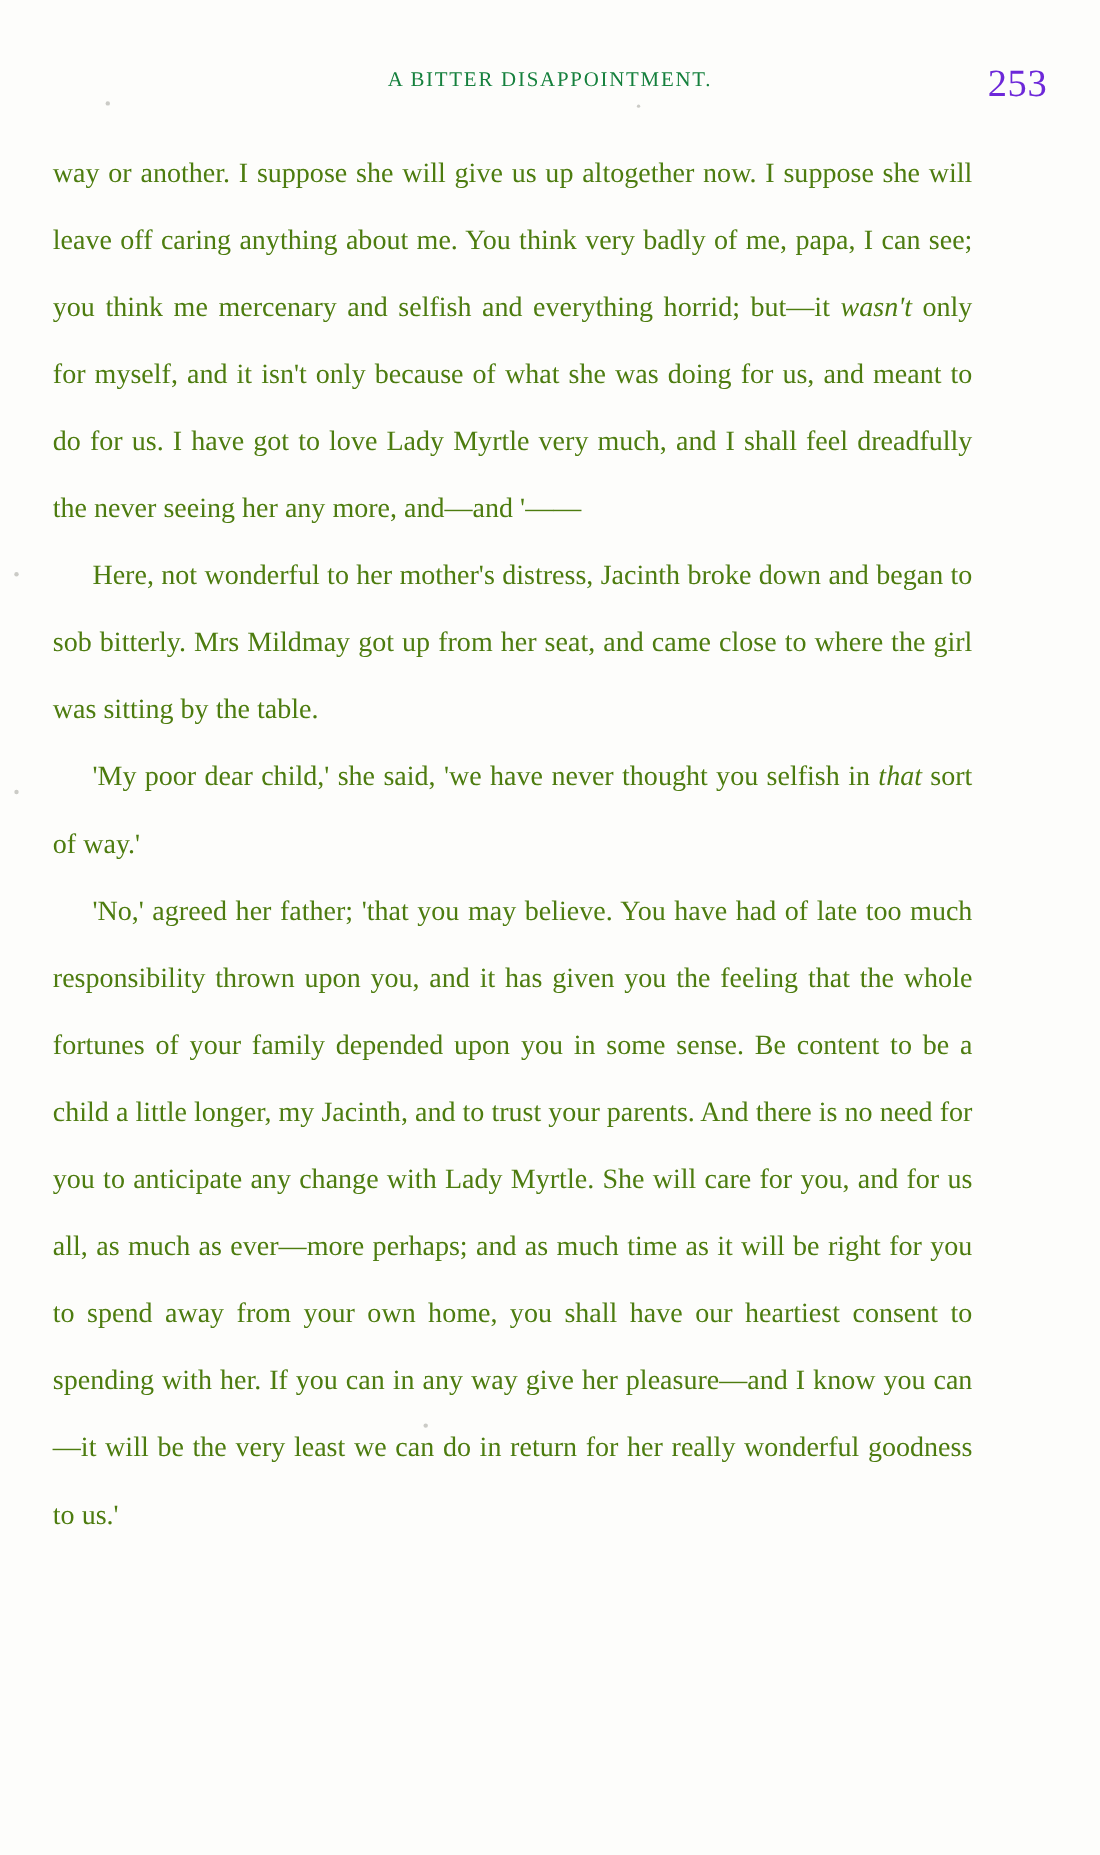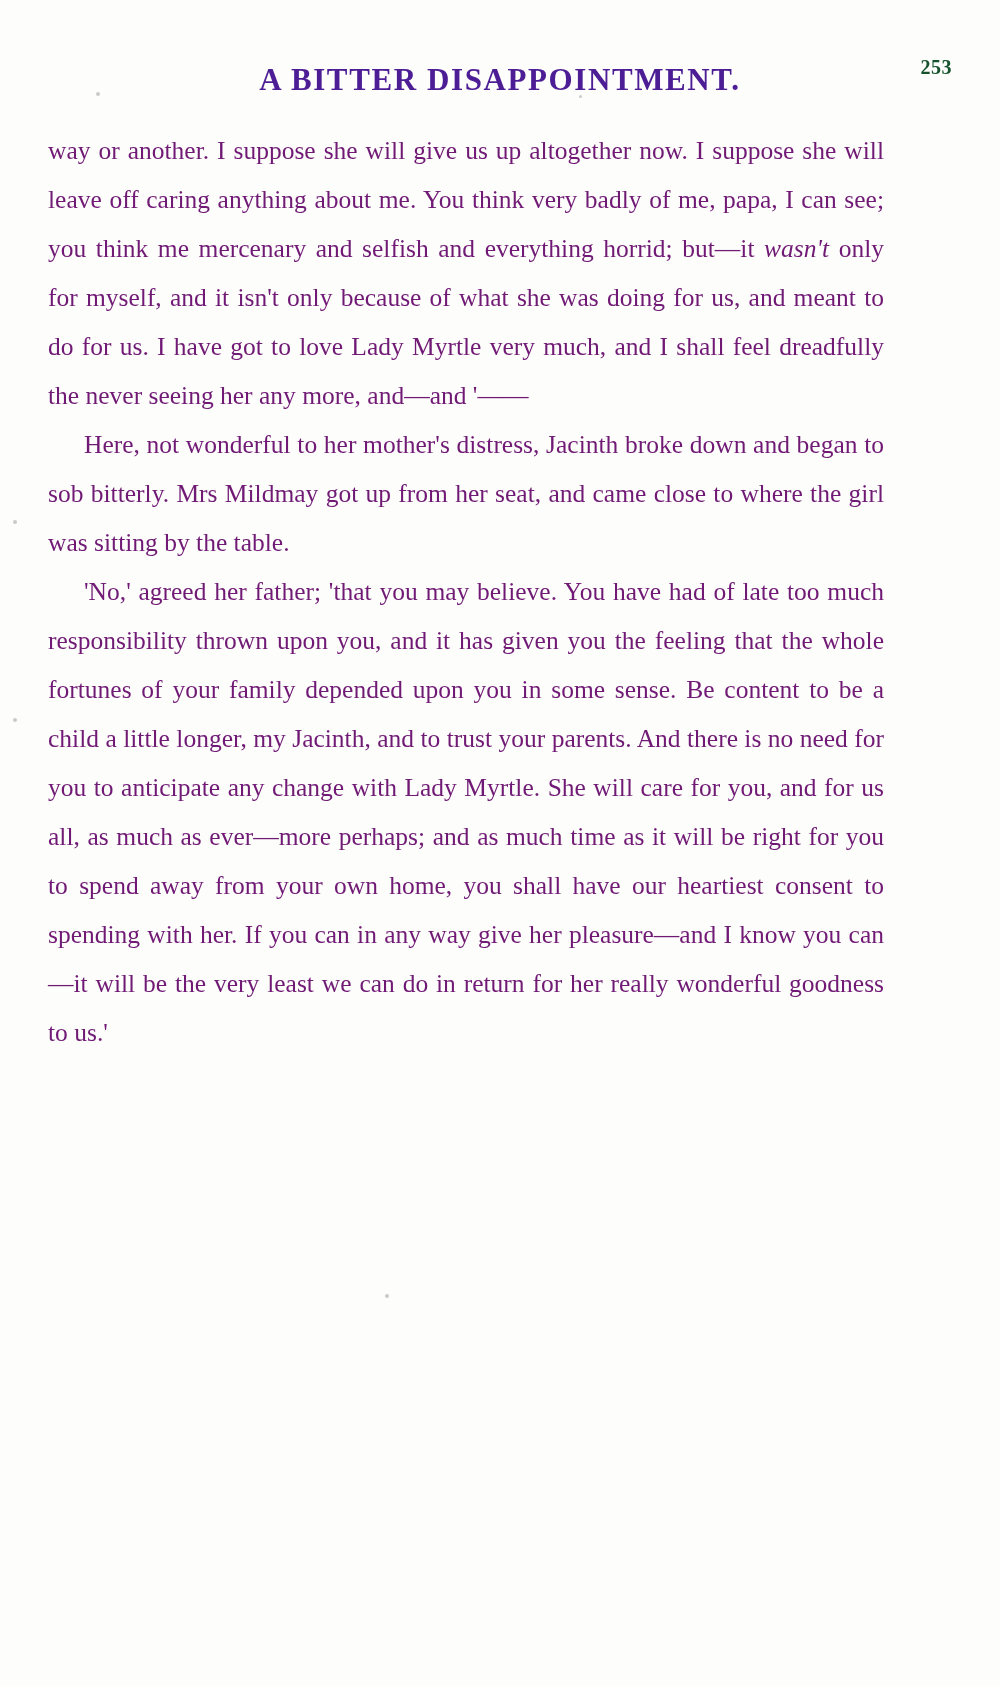--- a/index.html
+++ b/index.html
@@ -28,46 +28,46 @@
     top: 62px;
     left: 48px;
     right: 48px;
     height: 40px;
   }
   .running-title {
     position: absolute;
     left: 0;
     right: 0;
     text-align: center;
-    font-size: 31px;
+    font-size: 19px;
     letter-spacing: 1.6px;
     font-variant: small-caps;
     text-transform: uppercase;
-    font-weight: bold;
-    color: #4c1d95;
+    font-weight: normal;
+    color: #15803d;
   }
   .folio {
     position: absolute;
     right: 0;
     top: -6px;
-    font-size: 20px;
-    font-weight: bold;
-    color: #14532d;
+    font-size: 35px;
+    font-weight: normal;
+    color: #6d28d9;
     letter-spacing: 0.5px;
   }
   .body-text {
     position: absolute;
     top: 126px;
     left: 48px;
     width: 836px;
     font-size: 25.5px;
-    line-height: 49px;
+    line-height: 61px;
     text-align: justify;
     text-justify: inter-word;
-    color: #701a75;
+    color: #4d7c0f;
   }
   .body-text p {
     margin: 0;
     text-indent: 0;
   }
   .body-text p.indent {
     text-indent: 36px;
   }
   .body-text p + p {
     margin-top: 0;
@@ -94,20 +94,21 @@
 <div class="page">
 
   <div class="header">
     <div class="running-title">A BITTER DISAPPOINTMENT.</div>
     <div class="folio">253</div>
   </div>
 
   <div class="body-text">
     <p>way or another. I suppose she will give us up altogether now. I suppose she will leave off caring anything about me. You think very badly of me, papa, I can see; you think me mercenary and selfish and everything horrid; but—it <em>wasn't</em> only for myself, and it isn't only because of what she was doing for us, and meant to do for us. I have got to love Lady Myrtle very much, and I shall feel dreadfully the never seeing her any more, and—and '——</p>
     <p class="indent">Here, not wonderful to her mother's distress, Jacinth broke down and began to sob bitterly. Mrs Mildmay got up from her seat, and came close to where the girl was sitting by the table.</p>
+    <p class="indent">'My poor dear child,' she said, 'we have never thought you selfish in <em>that</em> sort of way.'</p>
     <p class="indent">'No,' agreed her father; 'that you may believe. You have had of late too much responsibility thrown upon you, and it has given you the feeling that the whole fortunes of your family depended upon you in some sense. Be content to be a child a little longer, my Jacinth, and to trust your parents. And there is no need for you to anticipate any change with Lady Myrtle. She will care for you, and for us all, as much as ever—more perhaps; and as much time as it will be right for you to spend away from your own home, you shall have our heartiest consent to spending with her. If you can in any way give her pleasure—and I know you can—it will be the very least we can do in return for her really wonderful goodness to us.'</p>
   </div>
 
   <span class="speck s1"></span>
   <span class="speck s2"></span>
   <span class="speck s3"></span>
   <span class="speck s4"></span>
   <span class="speck s5"></span>
 
 </div>

